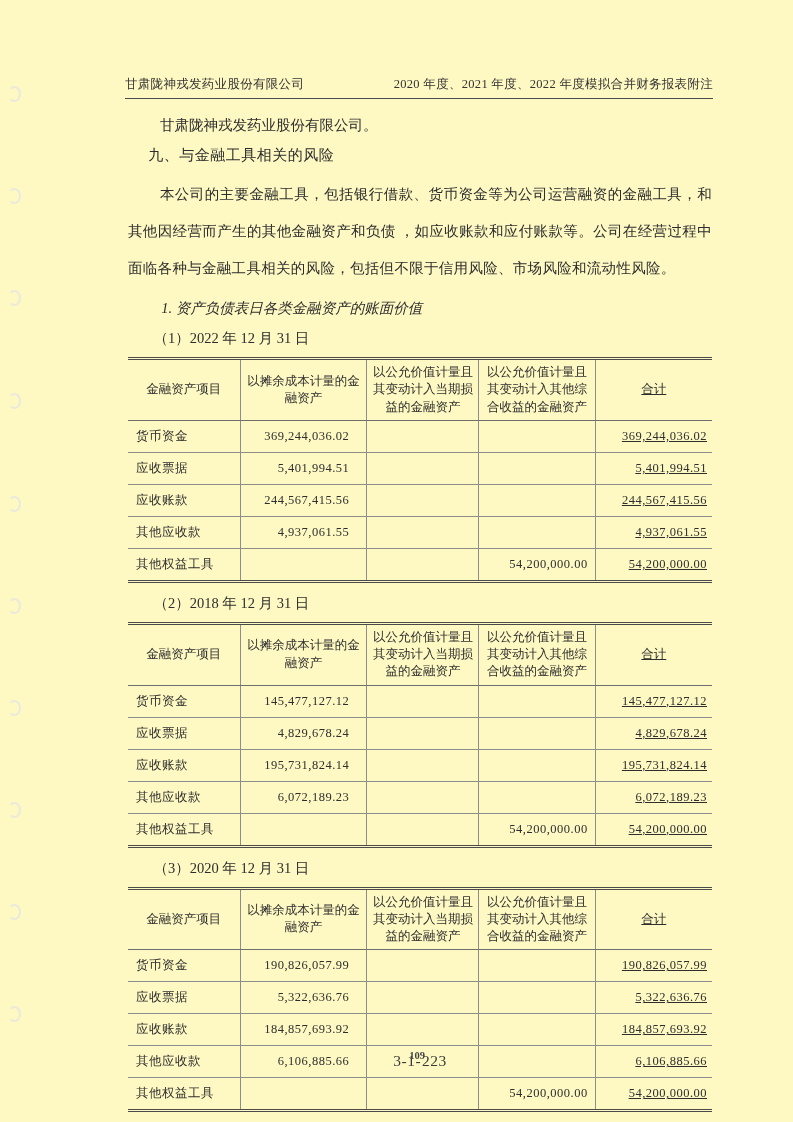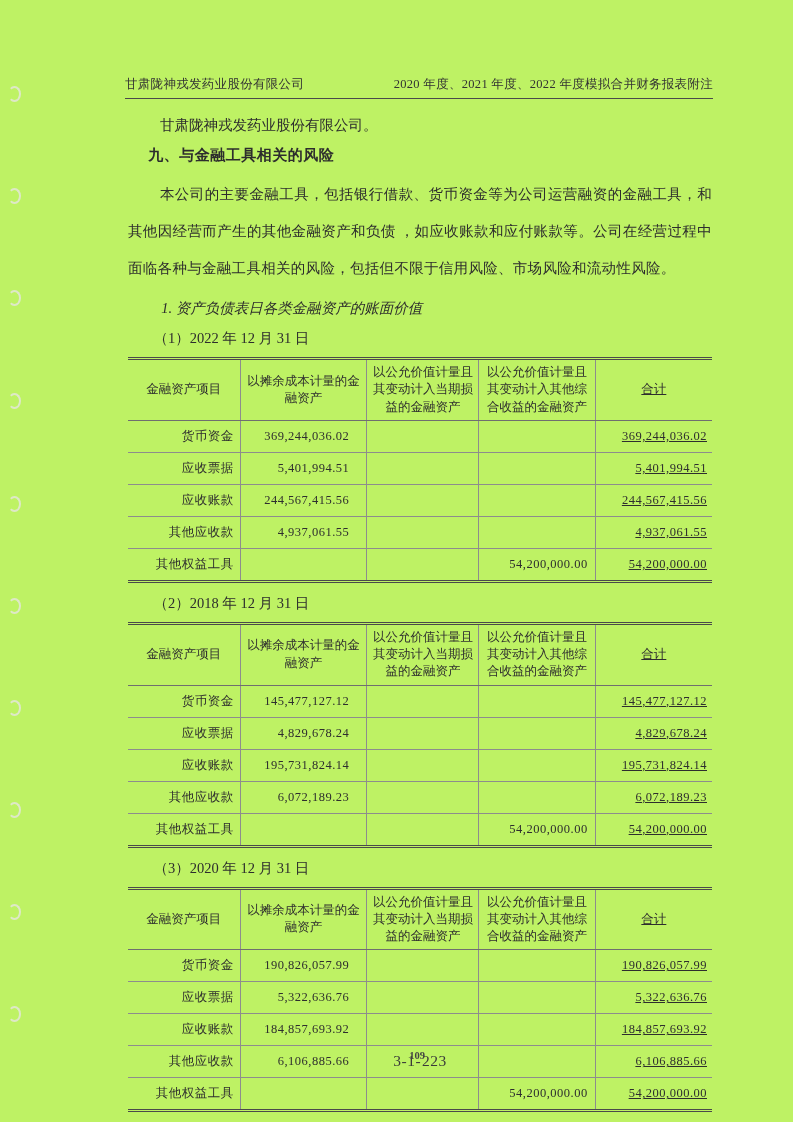--- a/index.html
+++ b/index.html
@@ -1,19 +1,19 @@
 <!DOCTYPE html>
 <html><head>
 <meta charset="utf-8">
 <style>
   html,body { margin:0; padding:0; background:#ffffff; }
   .page {
     position:relative;
     width:793px; height:1122px;
-    background:#bef264;
+    background:#fef9c3;
     overflow:hidden;
     font-family:"Liberation Serif","DejaVu Serif",serif;
     color:#2d2d2d;
   }
   
   .bind-mark {
     position:absolute; left:8px;
     width:9px; height:12px;
     border:2px solid #e6e6e1;
     border-left-color:transparent;
@@ -25,21 +25,21 @@
     display:flex; justify-content:space-between; align-items:flex-end;
     border-bottom:1.5px solid #4a4a4a;
     padding-bottom:5px;
     font-size:12.5px; letter-spacing:.3px; color:#333;
   }
   .content {
     position:absolute; left:128px; top:110px; width:584px;
     font-size:14.5px;
   }
   .p-plain { margin:0; line-height:30px; padding-left:2.2em; }
-  .sec-head { margin:0; line-height:31px; padding-left:1.35em; font-weight:bold; font-size:15px; letter-spacing:.5px; }
+  .sec-head { margin:0; line-height:31px; padding-left:1.35em; font-weight:normal; font-size:15px; letter-spacing:.5px; }
   .p-intro { margin:5px 0 4px 0; line-height:37px; text-indent:2.2em; text-align:justify; letter-spacing:.3px; }
   .item-title { margin:7px 0 0 0; line-height:28px; padding-left:2.3em;font-style:italic; }
   .tbl-caption { margin:3px 0 5px 0; line-height:27px; padding-left:1.75em; }
   .tbl-caption.mid { margin-top:7px; }
 
   table.fin {
     width:100%; border-collapse:collapse; table-layout:fixed;
     border-top:3px double #4a4a4a;
     border-bottom:3px double #4a4a4a;
     font-size:12.5px; color:#2e2e2e;
@@ -51,21 +51,21 @@
   }
   table.fin th:first-child, table.fin td:first-child { border-left:none; }
   table.fin th:last-child,  table.fin td:last-child  { border-right:none;text-decoration:underline; }
   table.fin tr:last-child td { border-bottom:none; }
   table.fin th {
     font-weight:normal; text-align:center;
     padding:4px 4px; line-height:1.38; height:46px;
     border-bottom:1px solid #6f6f6f;
   }
   table.fin td { height:29px; padding:1px 6px; letter-spacing:.5px; }
-  table.fin td:first-child { text-align:right; padding-left:8px; letter-spacing:.5px; }
+  table.fin td:first-child { text-align:left; padding-left:8px; letter-spacing:.5px; }
   table.fin td:nth-child(2) { text-align:right; padding-right:17px; }
   table.fin td:nth-child(3) { text-align:right; }
   table.fin td:nth-child(4) { text-align:right; padding-right:7px; }
   table.fin td:nth-child(5) { text-align:right; padding-right:5px; }
 
   .page-number {
     position:absolute; left:128px; top:1052px; width:584px;
     text-align:center; font-size:15.5px; color:#3a3a3a; letter-spacing:.5px;
   }
   .page-number .ov {

